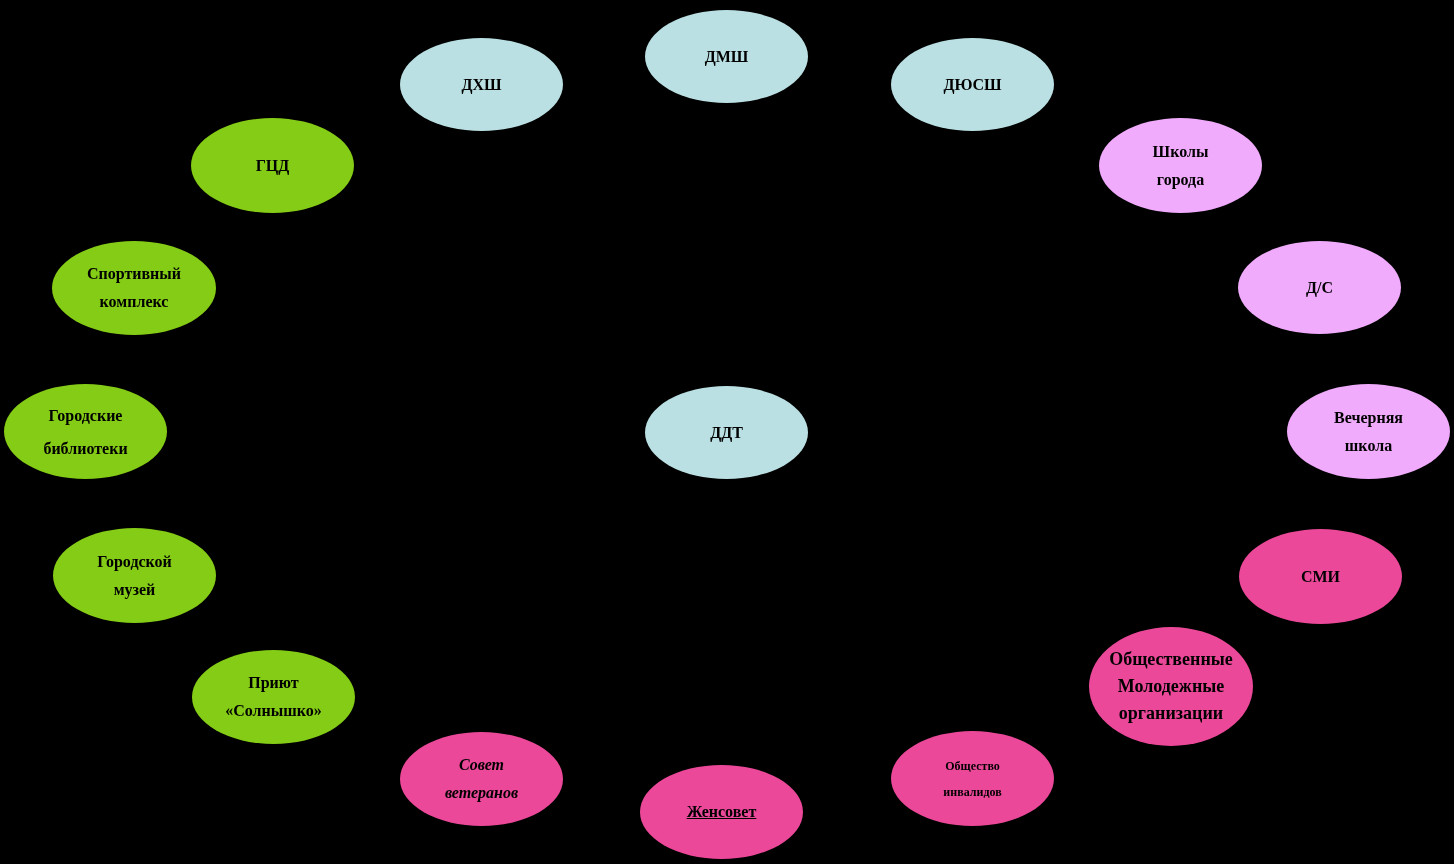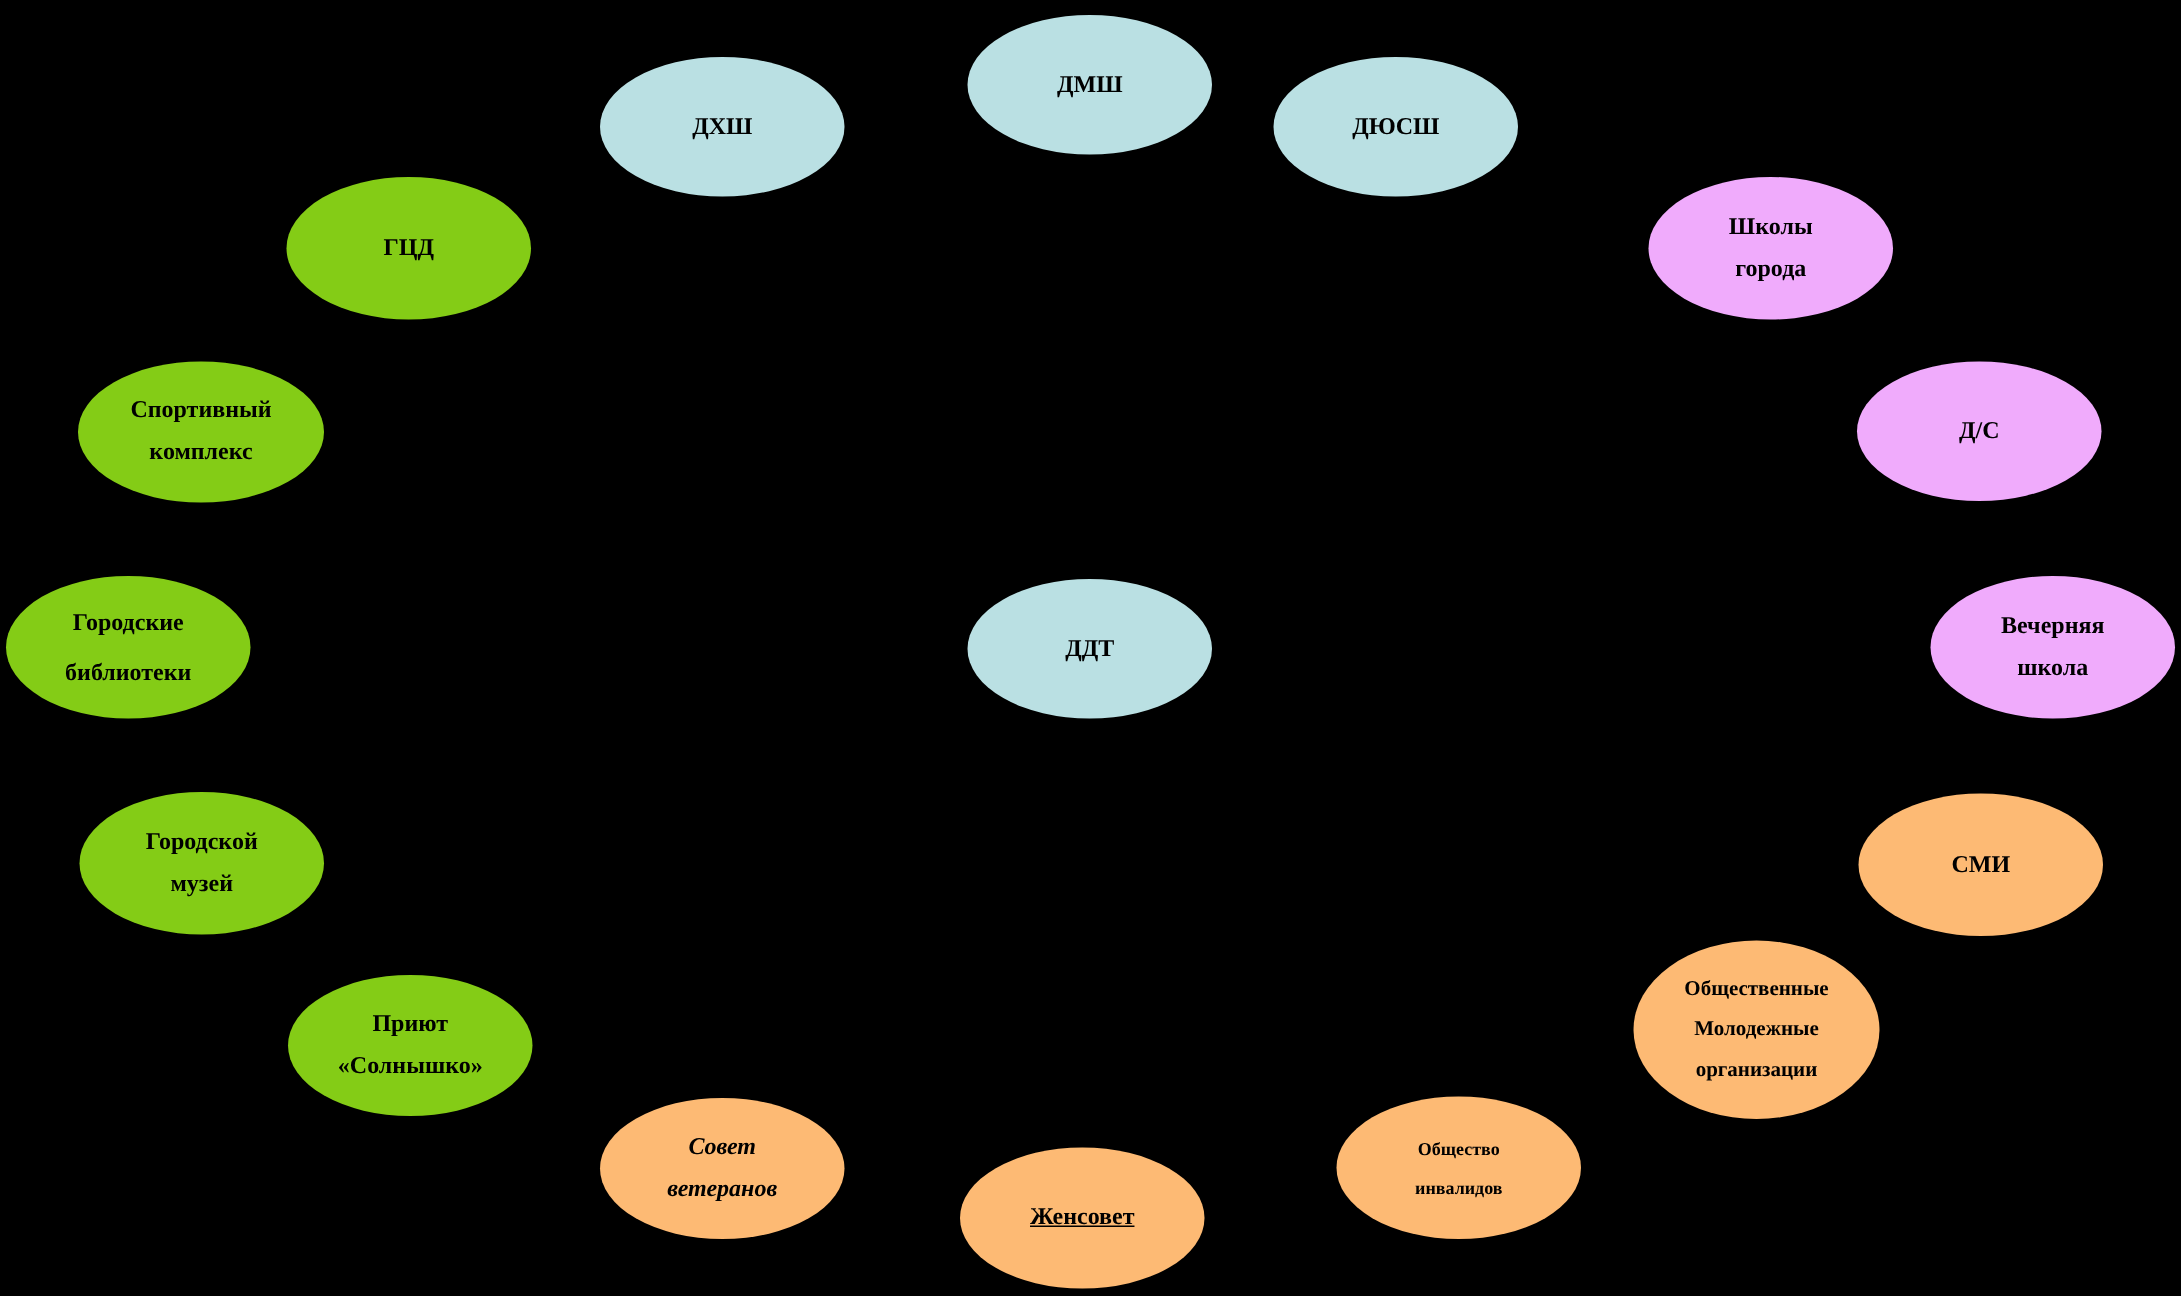--- a/index.html
+++ b/index.html
@@ -4,36 +4,36 @@
 <style>
   html, body { margin:0; padding:0; background:#000; }
   body { width:1454px; height:864px; position:relative; overflow:hidden;
          font-family:"Liberation Serif", "DejaVu Serif", serif; }
   .node { position:absolute; border-radius:50%; display:flex; align-items:center;
           justify-content:center; text-align:center; color:#000; font-weight:bold;
           font-size:16px; line-height:28px; white-space:pre-line; }
   .c-light { background:#BAE0E3; }
   .c-teal  { background:#f0abfc; }
   .c-lav   { background:#84cc16; }
-  .c-purp  { background:#fdba74; }
+  .c-purp  { background:#ec4899; }
 </style>
 </head>
 <body>
 
 <div class="node c-light" style="left:645px;top:386px;width:163px;height:93px;">ДДТ</div>
 
 <div class="node c-light" style="left:645px;top:10px;width:163px;height:93px;">ДМШ</div>
-<div class="node c-light" style="left:849px;top:38px;width:163px;height:93px;text-align:right;">ДЮСШ</div>
+<div class="node c-light" style="left:891px;top:38px;width:163px;height:93px;text-align:right;">ДЮСШ</div>
 <div class="node c-teal" style="left:1099px;top:118px;width:163px;height:95px;">Школы
 города</div>
 <div class="node c-teal" style="left:1238px;top:241px;width:163px;height:93px;">Д/С</div>
 <div class="node c-teal" style="left:1287px;top:384px;width:163px;height:95px;">Вечерняя
 школа</div>
 <div class="node c-purp" style="left:1239px;top:529px;width:163px;height:95px;">СМИ</div>
-<div class="node c-purp" style="left:1089px;top:627px;width:164px;height:119px;font-size:14px;line-height:27px;">Общественные
+<div class="node c-purp" style="left:1089px;top:627px;width:164px;height:119px;font-size:18px;line-height:27px;">Общественные
 Молодежные
 организации</div>
 <div class="node c-purp" style="left:891px;top:731px;width:163px;height:95px;font-size:12px;line-height:26px;">Общество
 инвалидов</div>
 <div class="node c-purp" style="left:640px;top:765px;width:163px;height:94px;text-decoration:underline;">Женсовет</div>
 <div class="node c-purp" style="left:400px;top:732px;width:163px;height:94px;font-style:italic;">Совет
 ветеранов</div>
 <div class="node c-lav" style="left:192px;top:650px;width:163px;height:94px;">Приют
 «Солнышко»</div>
 <div class="node c-lav" style="left:53px;top:528px;width:163px;height:95px;">Городской

